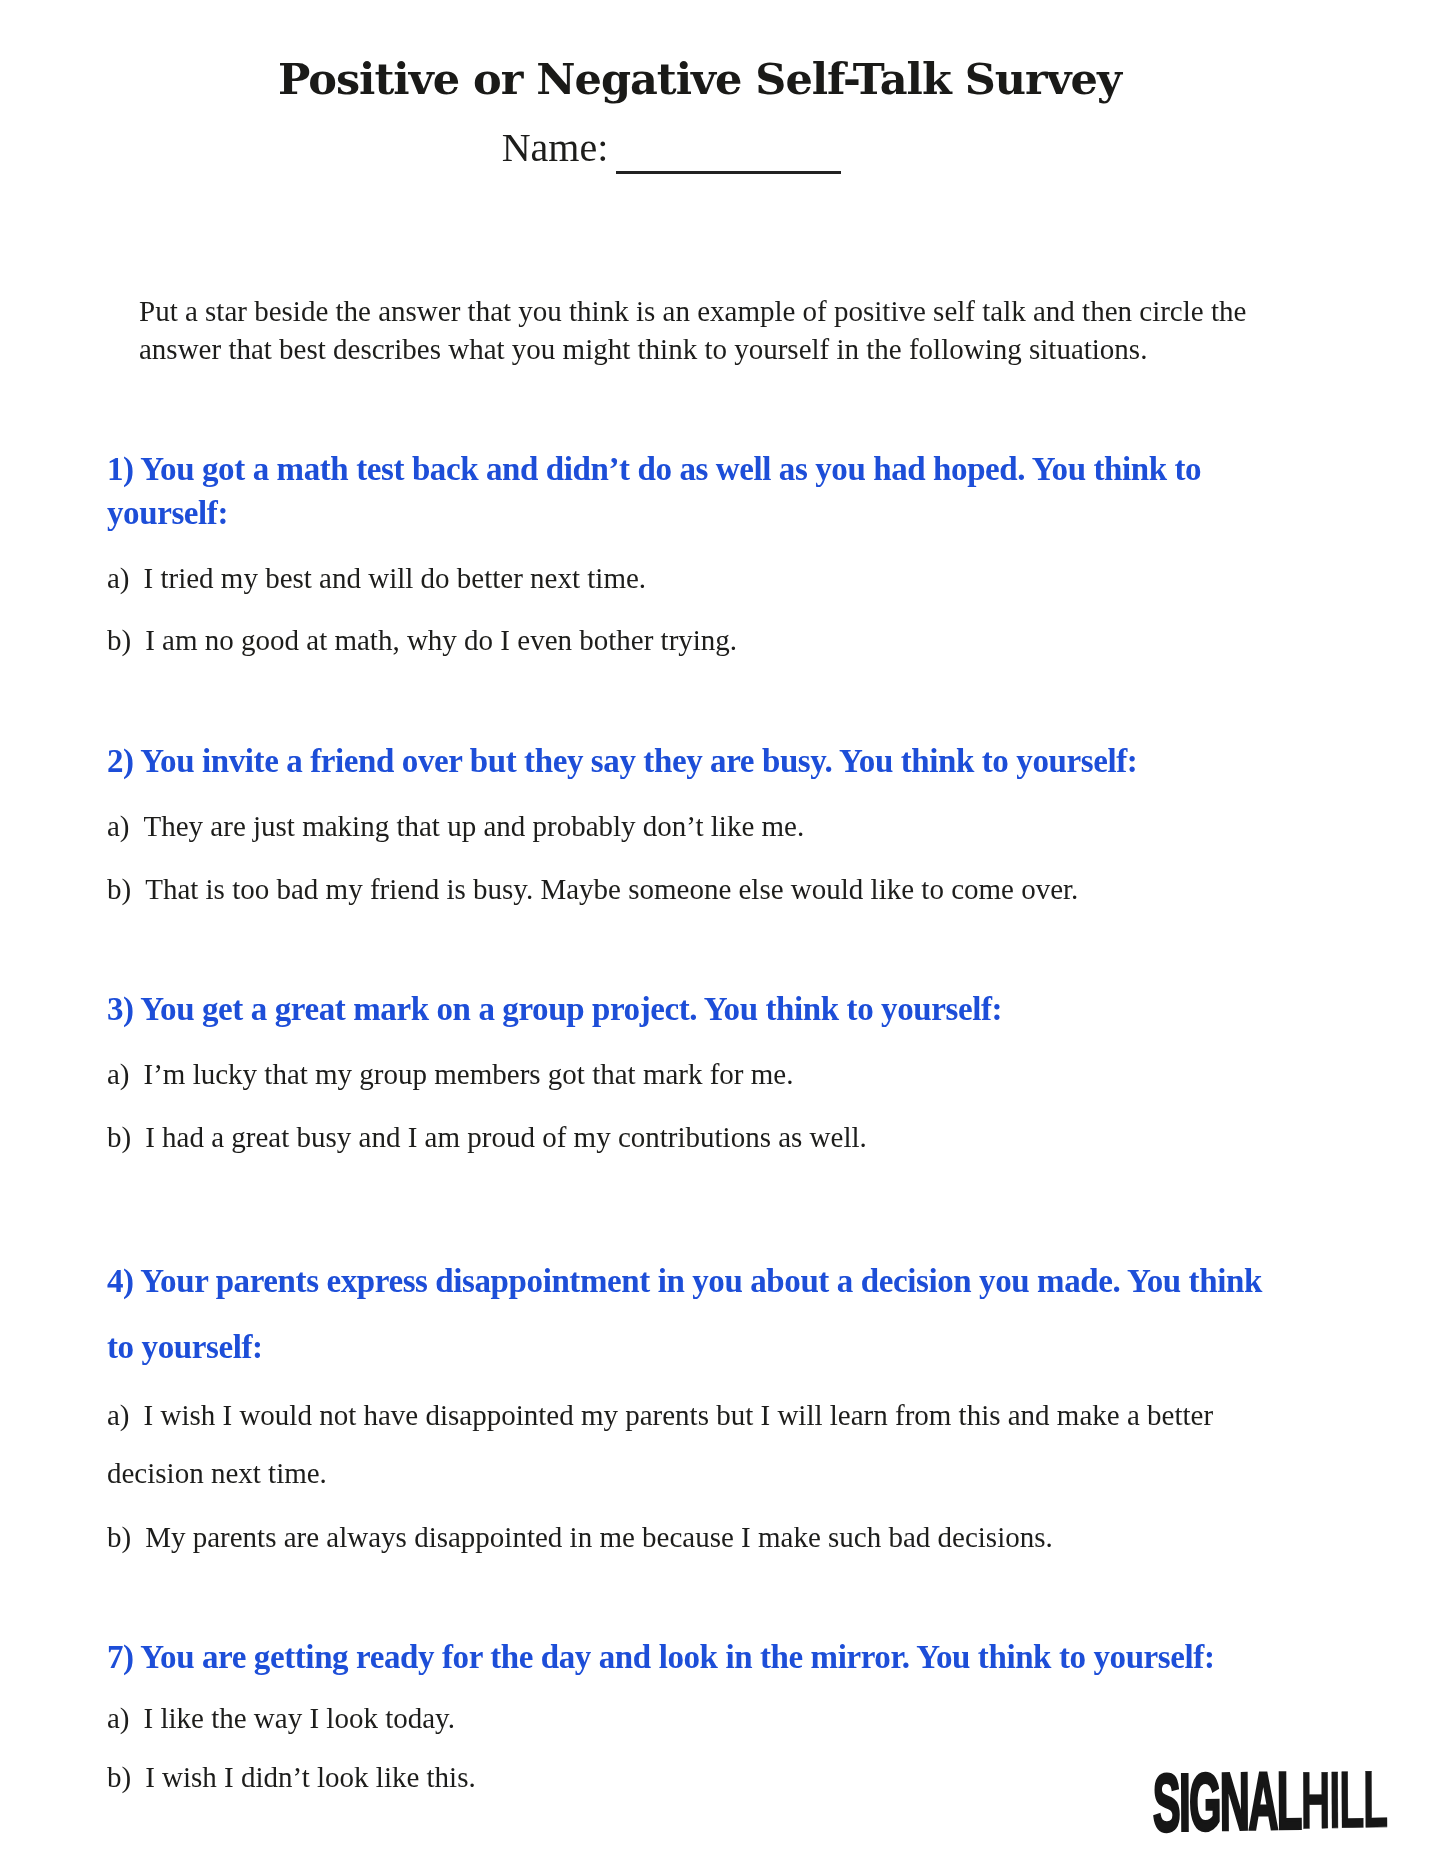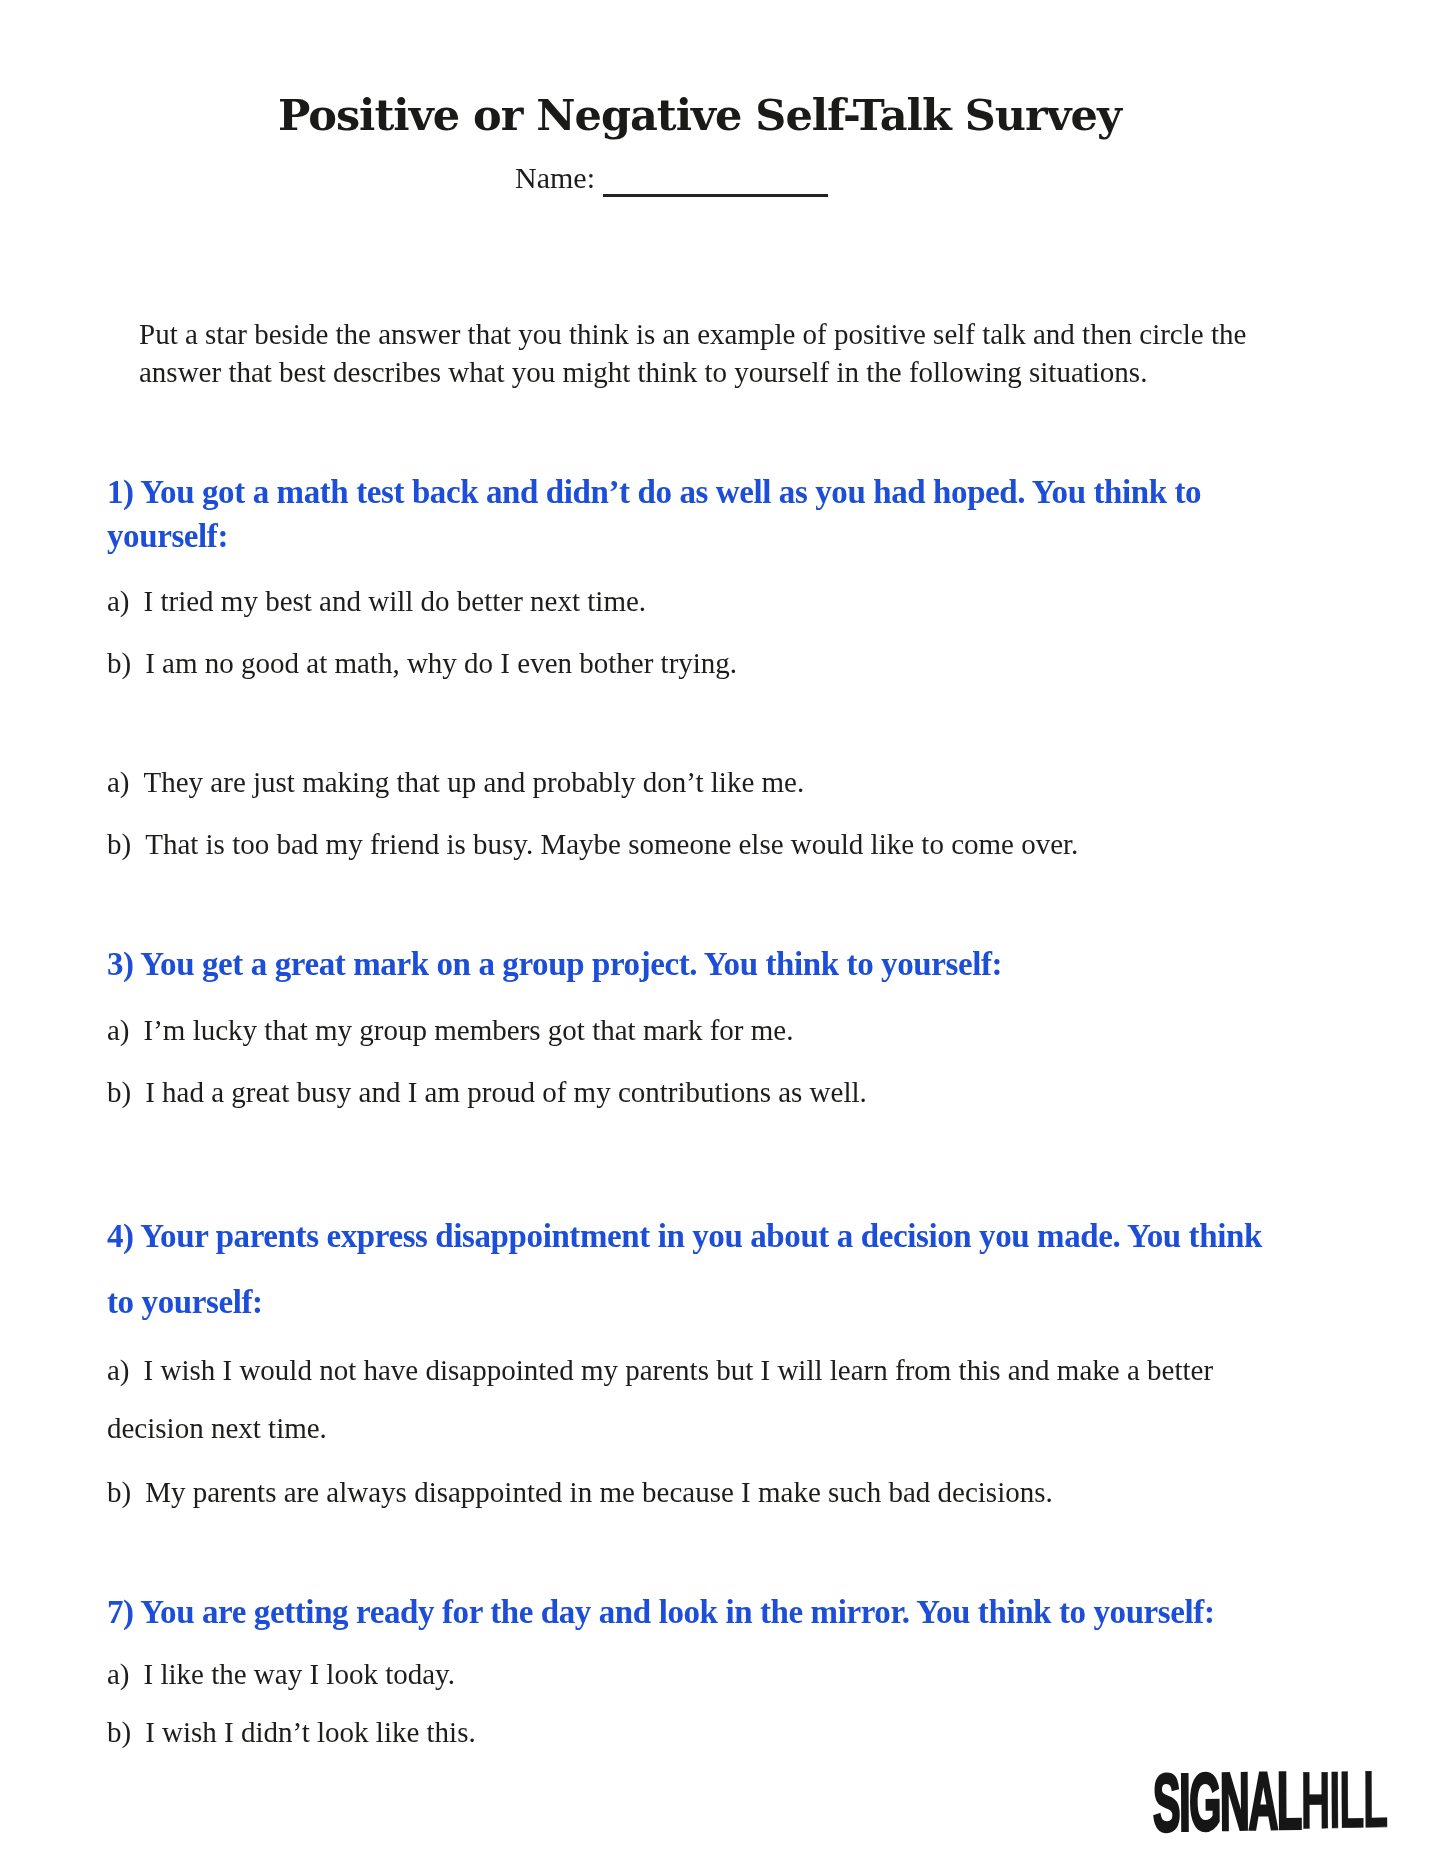--- a/index.html
+++ b/index.html
@@ -11,37 +11,37 @@
     background: #ffffff;
     color: #1d1d1b;
     font-family: "Liberation Serif", serif;
     overflow: hidden;
   }
   .content {
     margin-left: 107px;
     width: 1185px;
   }
   .title {
-    padding-top: 78px;
-    margin: 12px;
+    padding-top: 54px;
+    margin: 0;
     text-align: center;
     font-family: "DejaVu Serif", serif;
     font-weight: bold;
     font-size: 43px;
     letter-spacing: -1px;
     line-height: 1.2;
     color: #1a1a18;
   }
   .name-row {
     margin-top: 16px;
     display: flex;
     justify-content: center;
     align-items: flex-end;
     transform: translateX(-28px);
-    font-size: 30px;
+    font-size: 40px;
   }
   .name-label { line-height: 1.3; }
   .name-line {
     display: inline-block;
     width: 225px;
     height: 34px;
     margin-left: 8px;
     border-bottom: 3px solid #222;
   }
   .intro {
@@ -111,20 +111,21 @@
       <div class="q-prompt">1) You got a math test back and didn’t do as well as you had hoped. You think to yourself:</div>
       <div class="option">
         <span class="opt-label">a)</span><span>I tried my best and will do better next time.</span>
       </div>
       <div class="option">
         <span class="opt-label">b)</span><span>I am no good at math, why do I even bother trying.</span>
       </div>
     </div>
 
     <div class="question">
+      <div class="q-prompt">2) You invite a friend over but they say they are busy. You think to yourself:</div>
       <div class="option">
         <span class="opt-label">a)</span><span>They are just making that up and probably don’t like me.</span>
       </div>
       <div class="option">
         <span class="opt-label">b)</span><span>That is too bad my friend is busy. Maybe someone else would like to come over.</span>
       </div>
     </div>
 
     <div class="question">
       <div class="q-prompt">3) You get a great mark on a group project. You think to yourself:</div>

